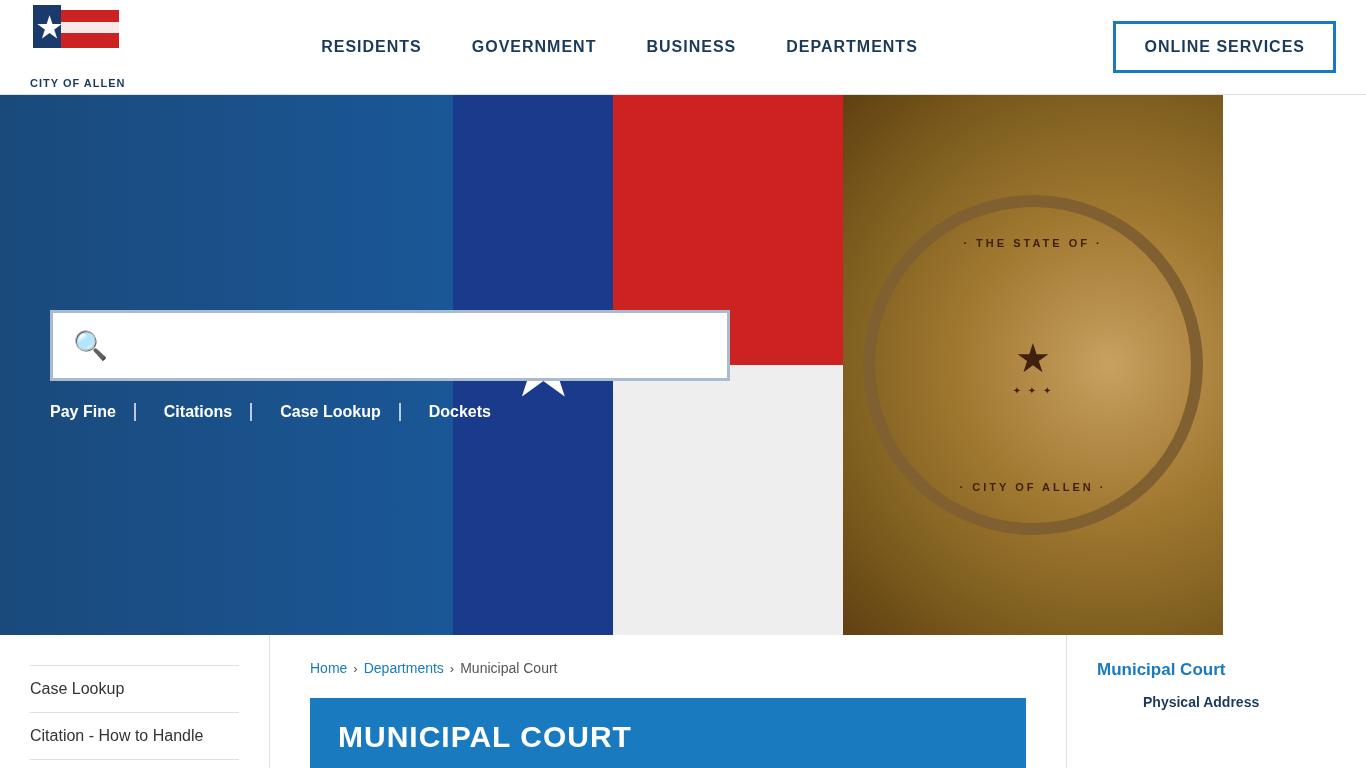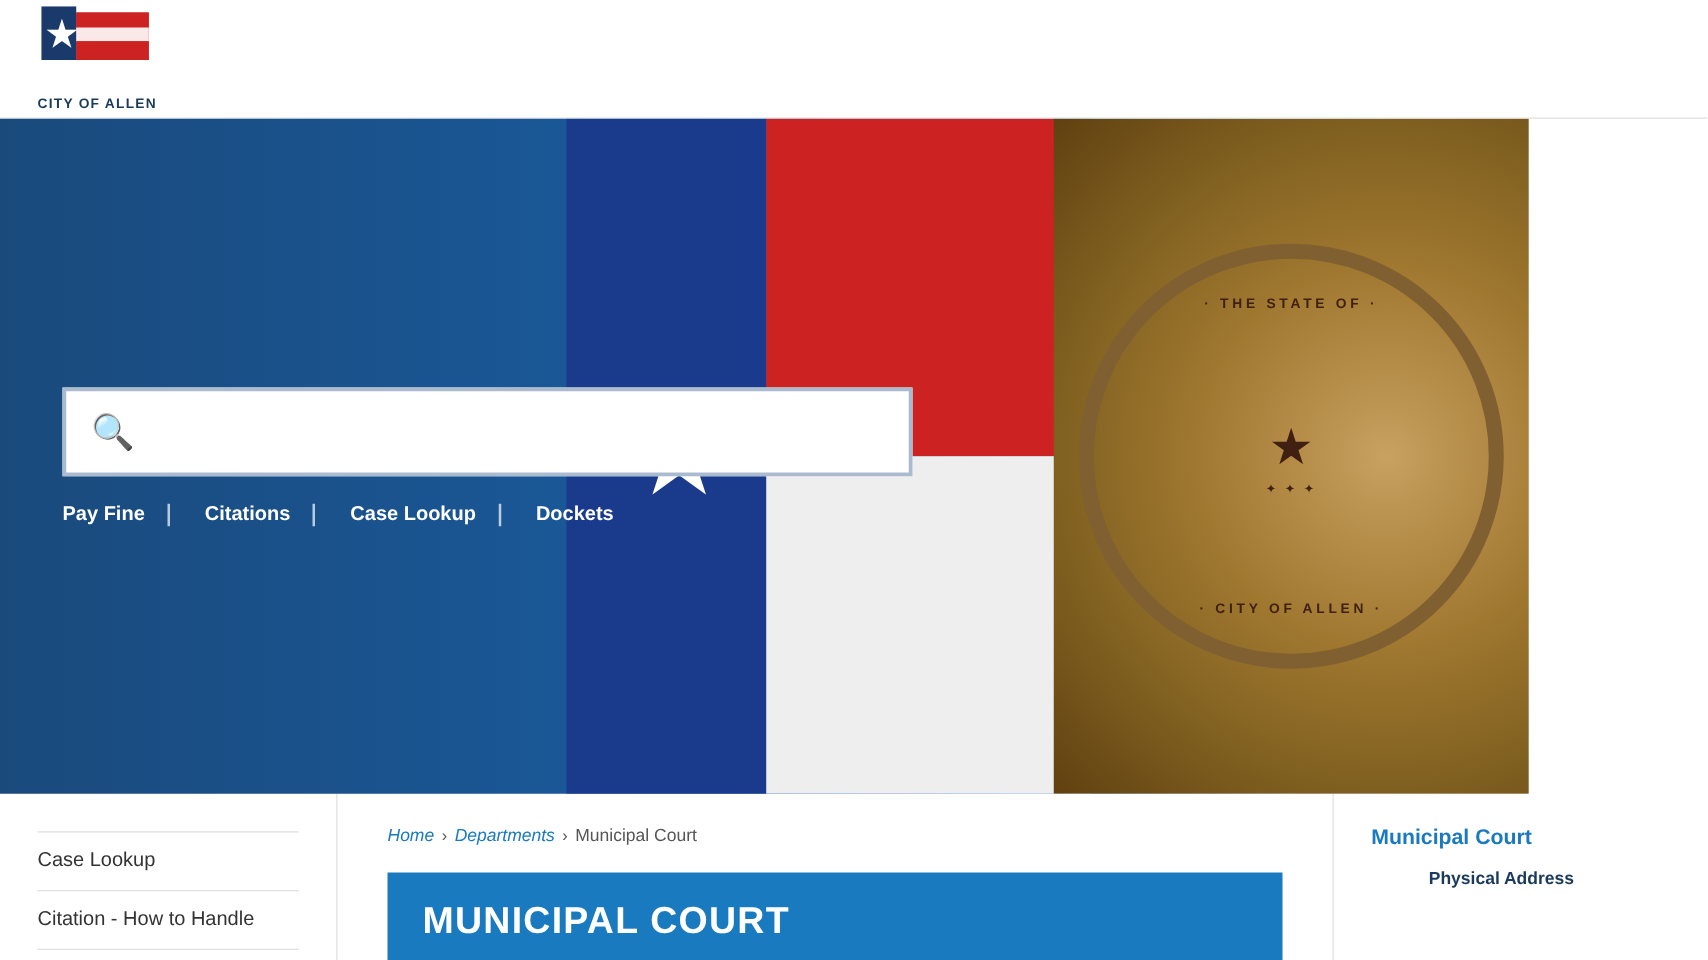--- a/index.html
+++ b/index.html
@@ -190,21 +190,20 @@
       color: #555;
       margin-bottom: 22px;
       display: flex;
       align-items: center;
       gap: 6px;
     }
     .breadcrumb-link {
       color: #1a7abf;
       cursor: pointer;
       text-decoration: none;
-      font-style: italic;
     }
     .breadcrumb-sep {
       color: #555;
       font-size: 13px;
     }
     .breadcrumb-current {
       color: #555;
     }
     .page-title-bar {
       background: #1a7abf;
@@ -275,21 +274,28 @@
 
       <text x="4" y="32" font-size="28" fill="white" font-weight="bold">★</text>
 
       <rect x="28" y="5" width="58" height="12" fill="#cc2222"></rect>
       <rect x="28" y="17" width="58" height="11" fill="white" opacity="0.9"></rect>
       <rect x="28" y="28" width="58" height="15" fill="#cc2222"></rect>
     </svg>
     <span class="logo-text">CITY OF ALLEN</span>
   </div>
 
-
+  <nav class="nav">
+    <a class="nav-item">RESIDENTS</a>
+    <a class="nav-item">GOVERNMENT</a>
+    <a class="nav-item">BUSINESS</a>
+    <a class="nav-item">DEPARTMENTS</a>
+  </nav>
+
+  <button class="online-services-btn">ONLINE SERVICES</button>
 </div>
 
 <div class="hero">
 
   <div class="flag-bg">
     <div class="flag-blue"></div>
     <div class="flag-red"></div>
     <div class="flag-white"></div>
     <div class="flag-star">★</div>
   </div>

